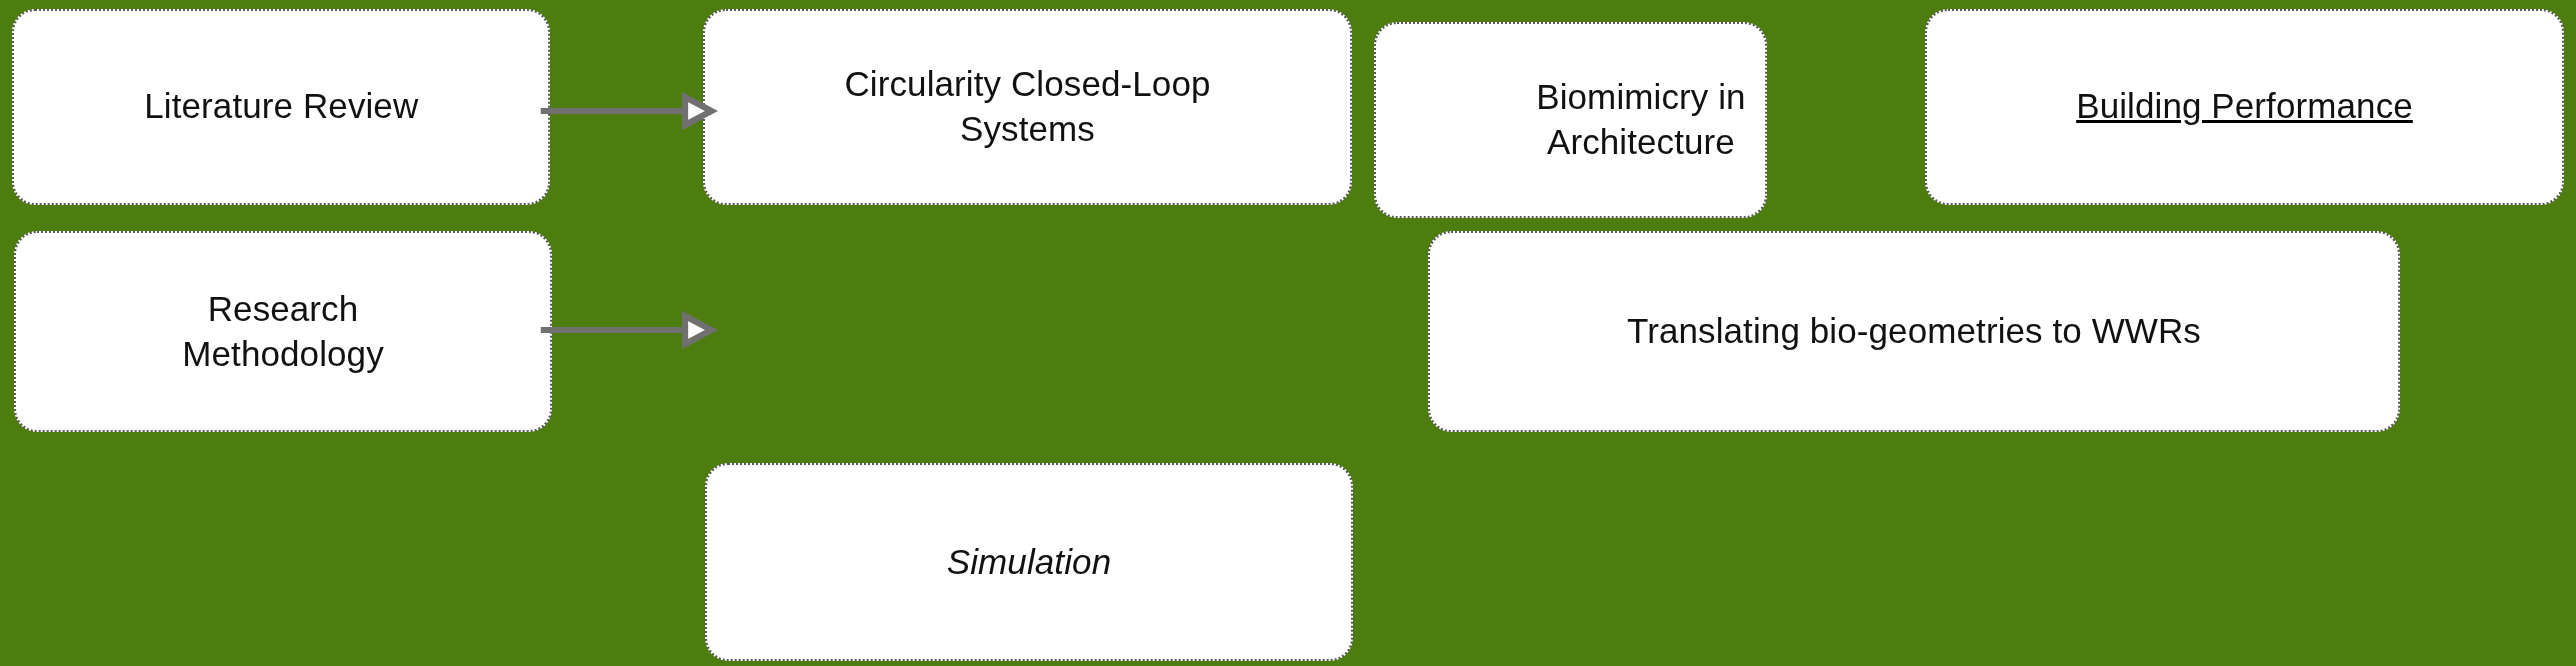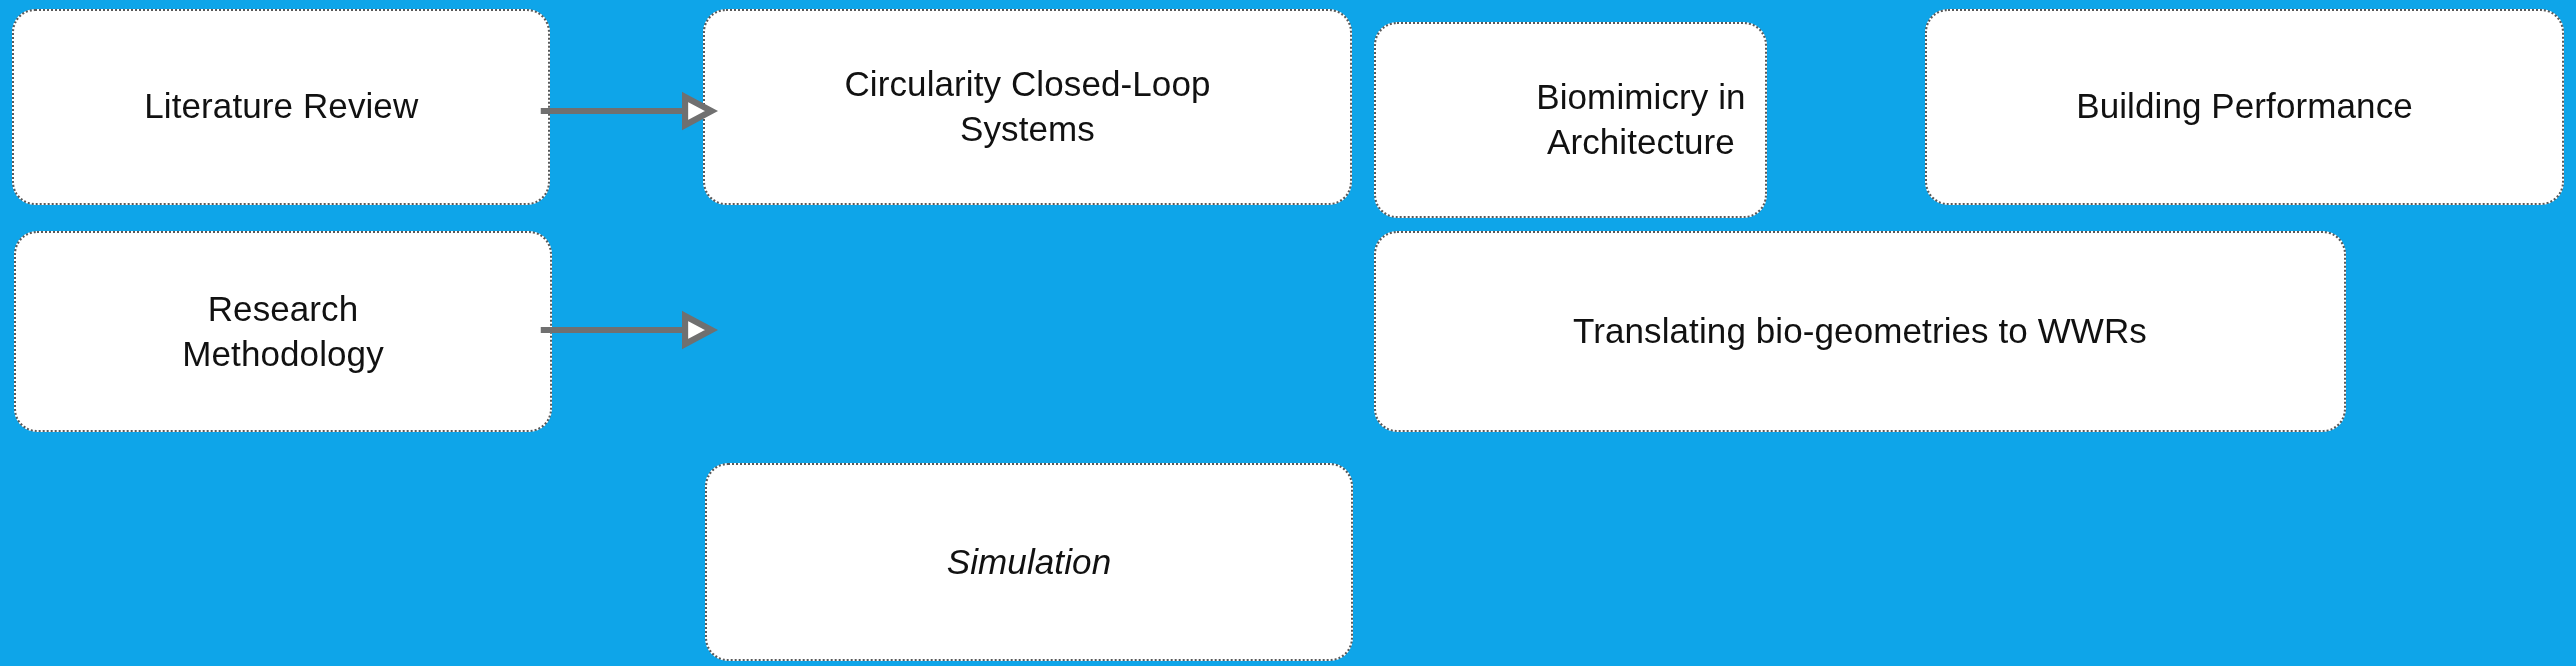--- a/index.html
+++ b/index.html
@@ -10,21 +10,21 @@
   }
   body {
     font-family: "Liberation Sans", sans-serif;
     -webkit-font-smoothing: antialiased;
   }
 
   #canvas {
     position: relative;
     width: 2576px;
     height: 666px;
-    background: #0ea5e9;
+    background: #4d7c0f;
     overflow: hidden;
   }
 
   
   .node {
     position: absolute;
     box-sizing: border-box;
     border: 2.6px dotted #595959;
     border-radius: 23px;
     background: #ffffff;
@@ -62,31 +62,31 @@
   <div class="node" style="left:703px; top:9px; width:649px; height:196px;">
     <span class="node-label">Circularity Closed-Loop
 Systems</span>
   </div>
 
   <div class="node" style="left:1374px; top:22px; width:393px; height:196px;justify-content:flex-end;">
     <span class="node-label">Biomimicry in
 Architecture</span>
   </div>
 
-  <div class="node" style="left:1925px; top:8.8px; width:639px; height:196px;">
+  <div class="node" style="left:1925px; top:8.8px; width:639px; height:196px;text-decoration:underline;">
     <span class="node-label">Building Performance</span>
   </div>
 
   <div class="node" style="left:14px; top:231px; width:538px; height:201px;">
     <span class="node-label">Research
 Methodology</span>
   </div>
 
 
-  <div class="node" style="left:1374px; top:231px; width:972px; height:201px;">
+  <div class="node" style="left:1428px; top:231px; width:972px; height:201px;">
     <span class="node-label">Translating bio-geometries to WWRs</span>
   </div>
 
   <div class="node" style="left:705px; top:463px; width:648px; height:198px;font-style:italic;">
     <span class="node-label">Simulation</span>
   </div>
 
 
   <svg class="arrow" style="left:539px; top:88px;" width="176" height="46" viewBox="0 0 200 52">
     <line x1="2" y1="26" x2="168" y2="26" stroke="#707070" stroke-width="7"></line>

